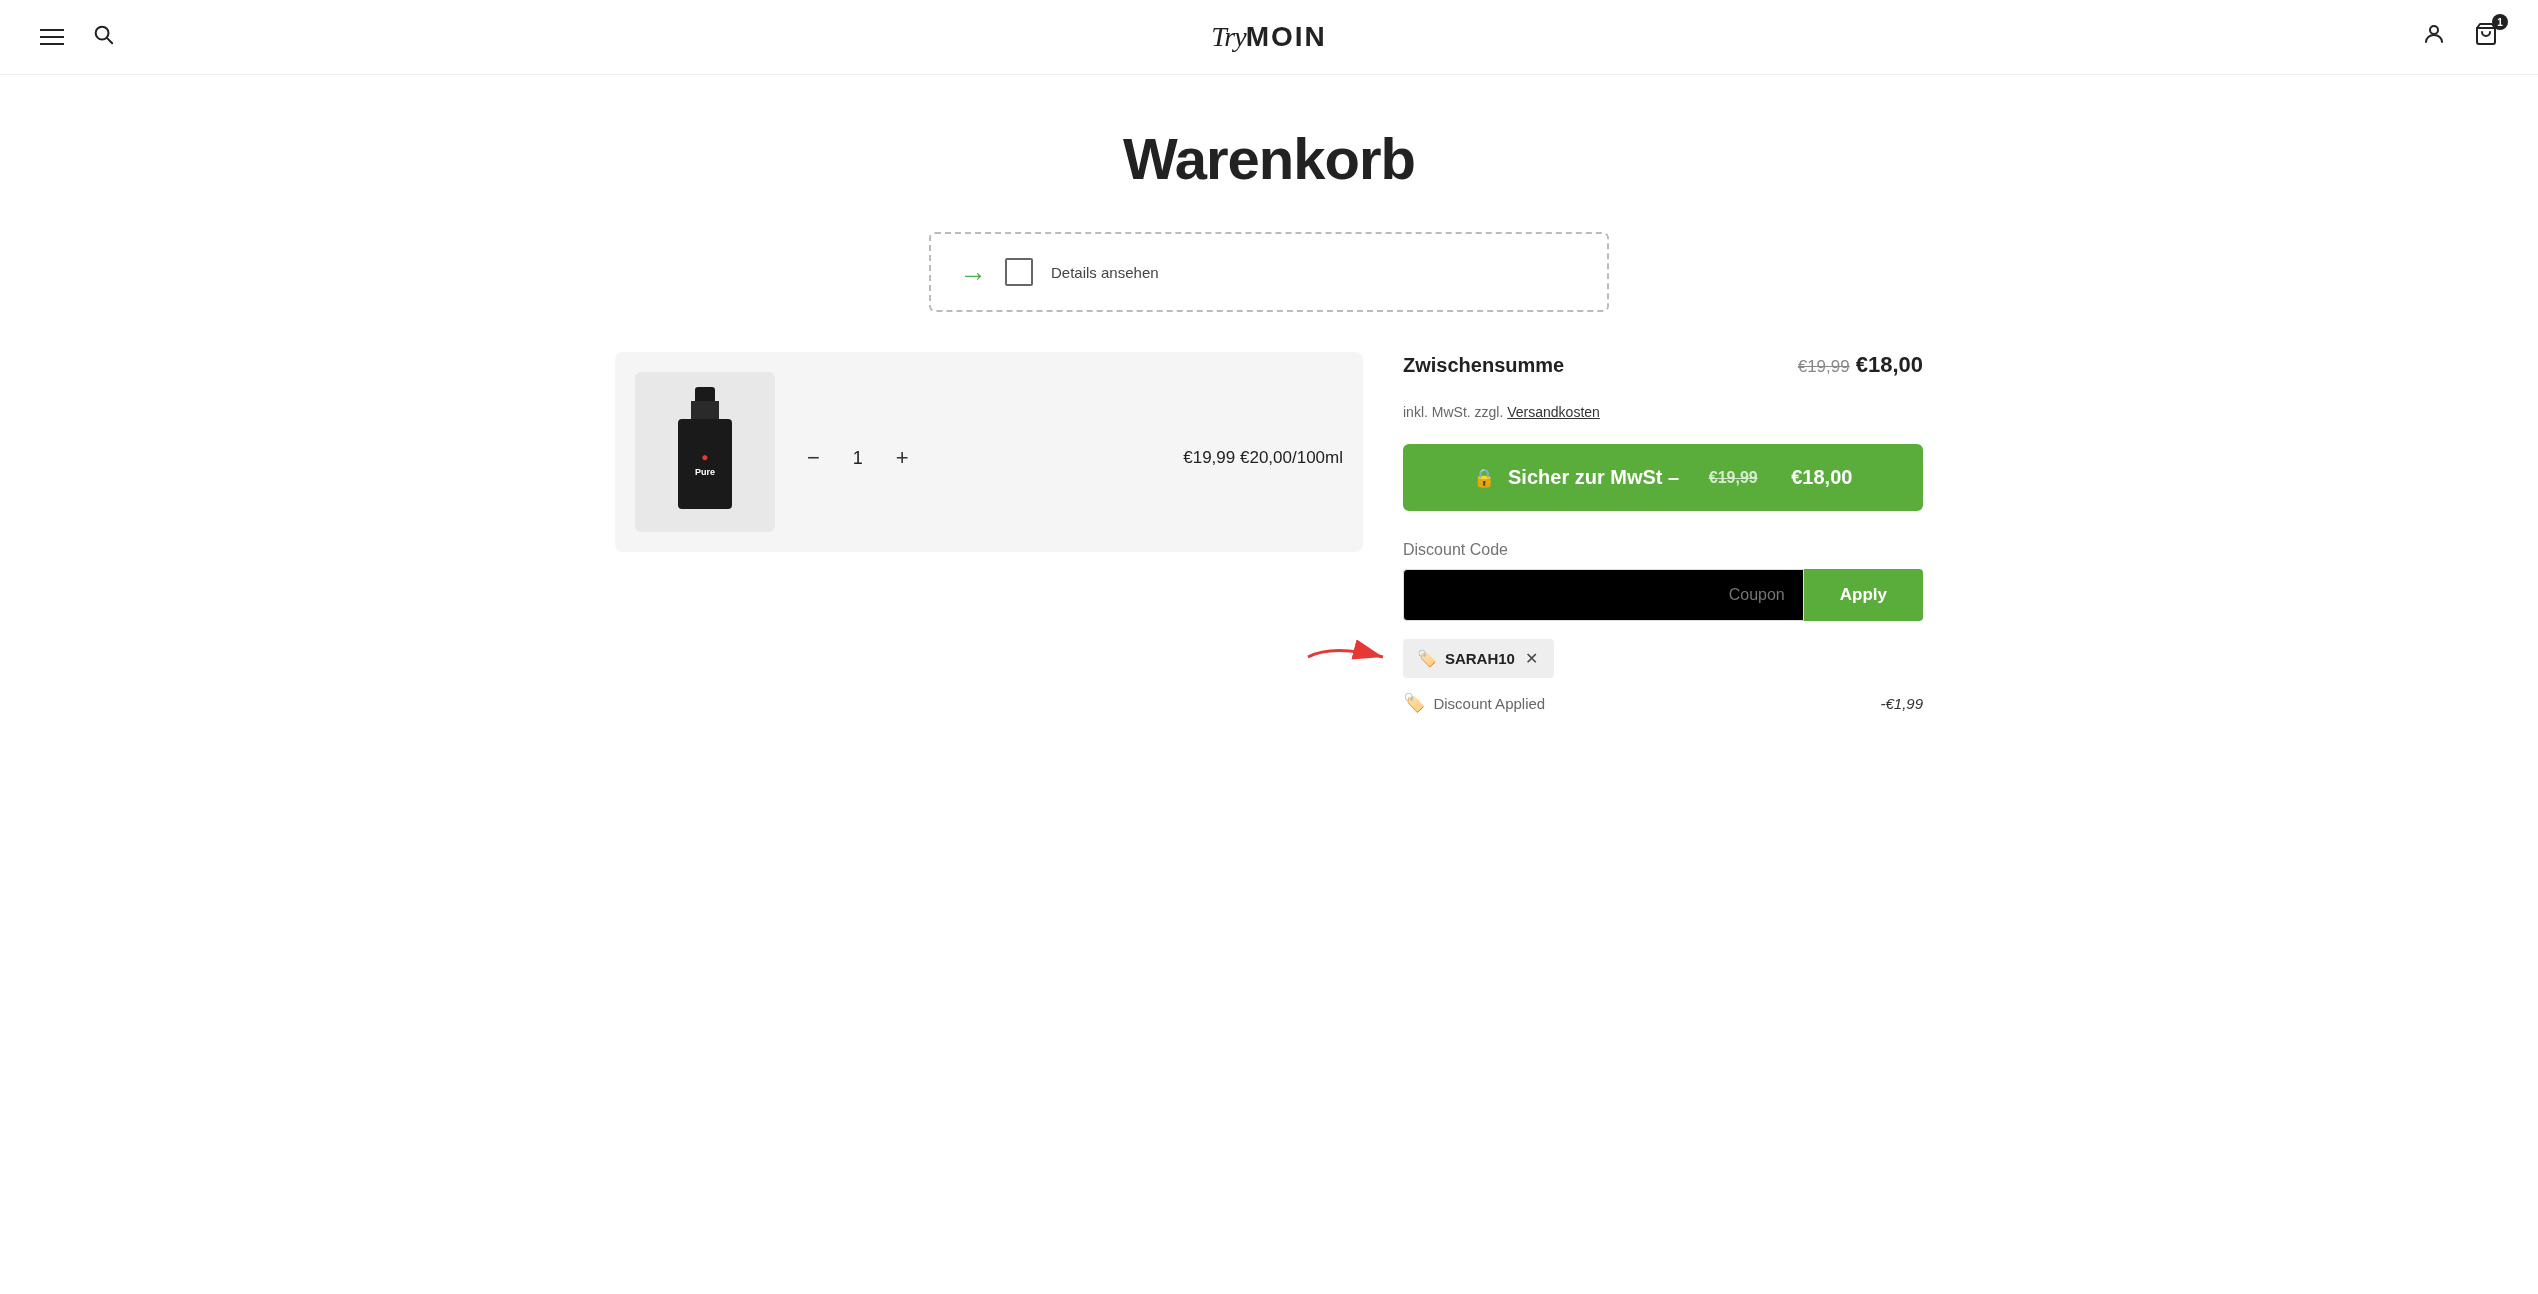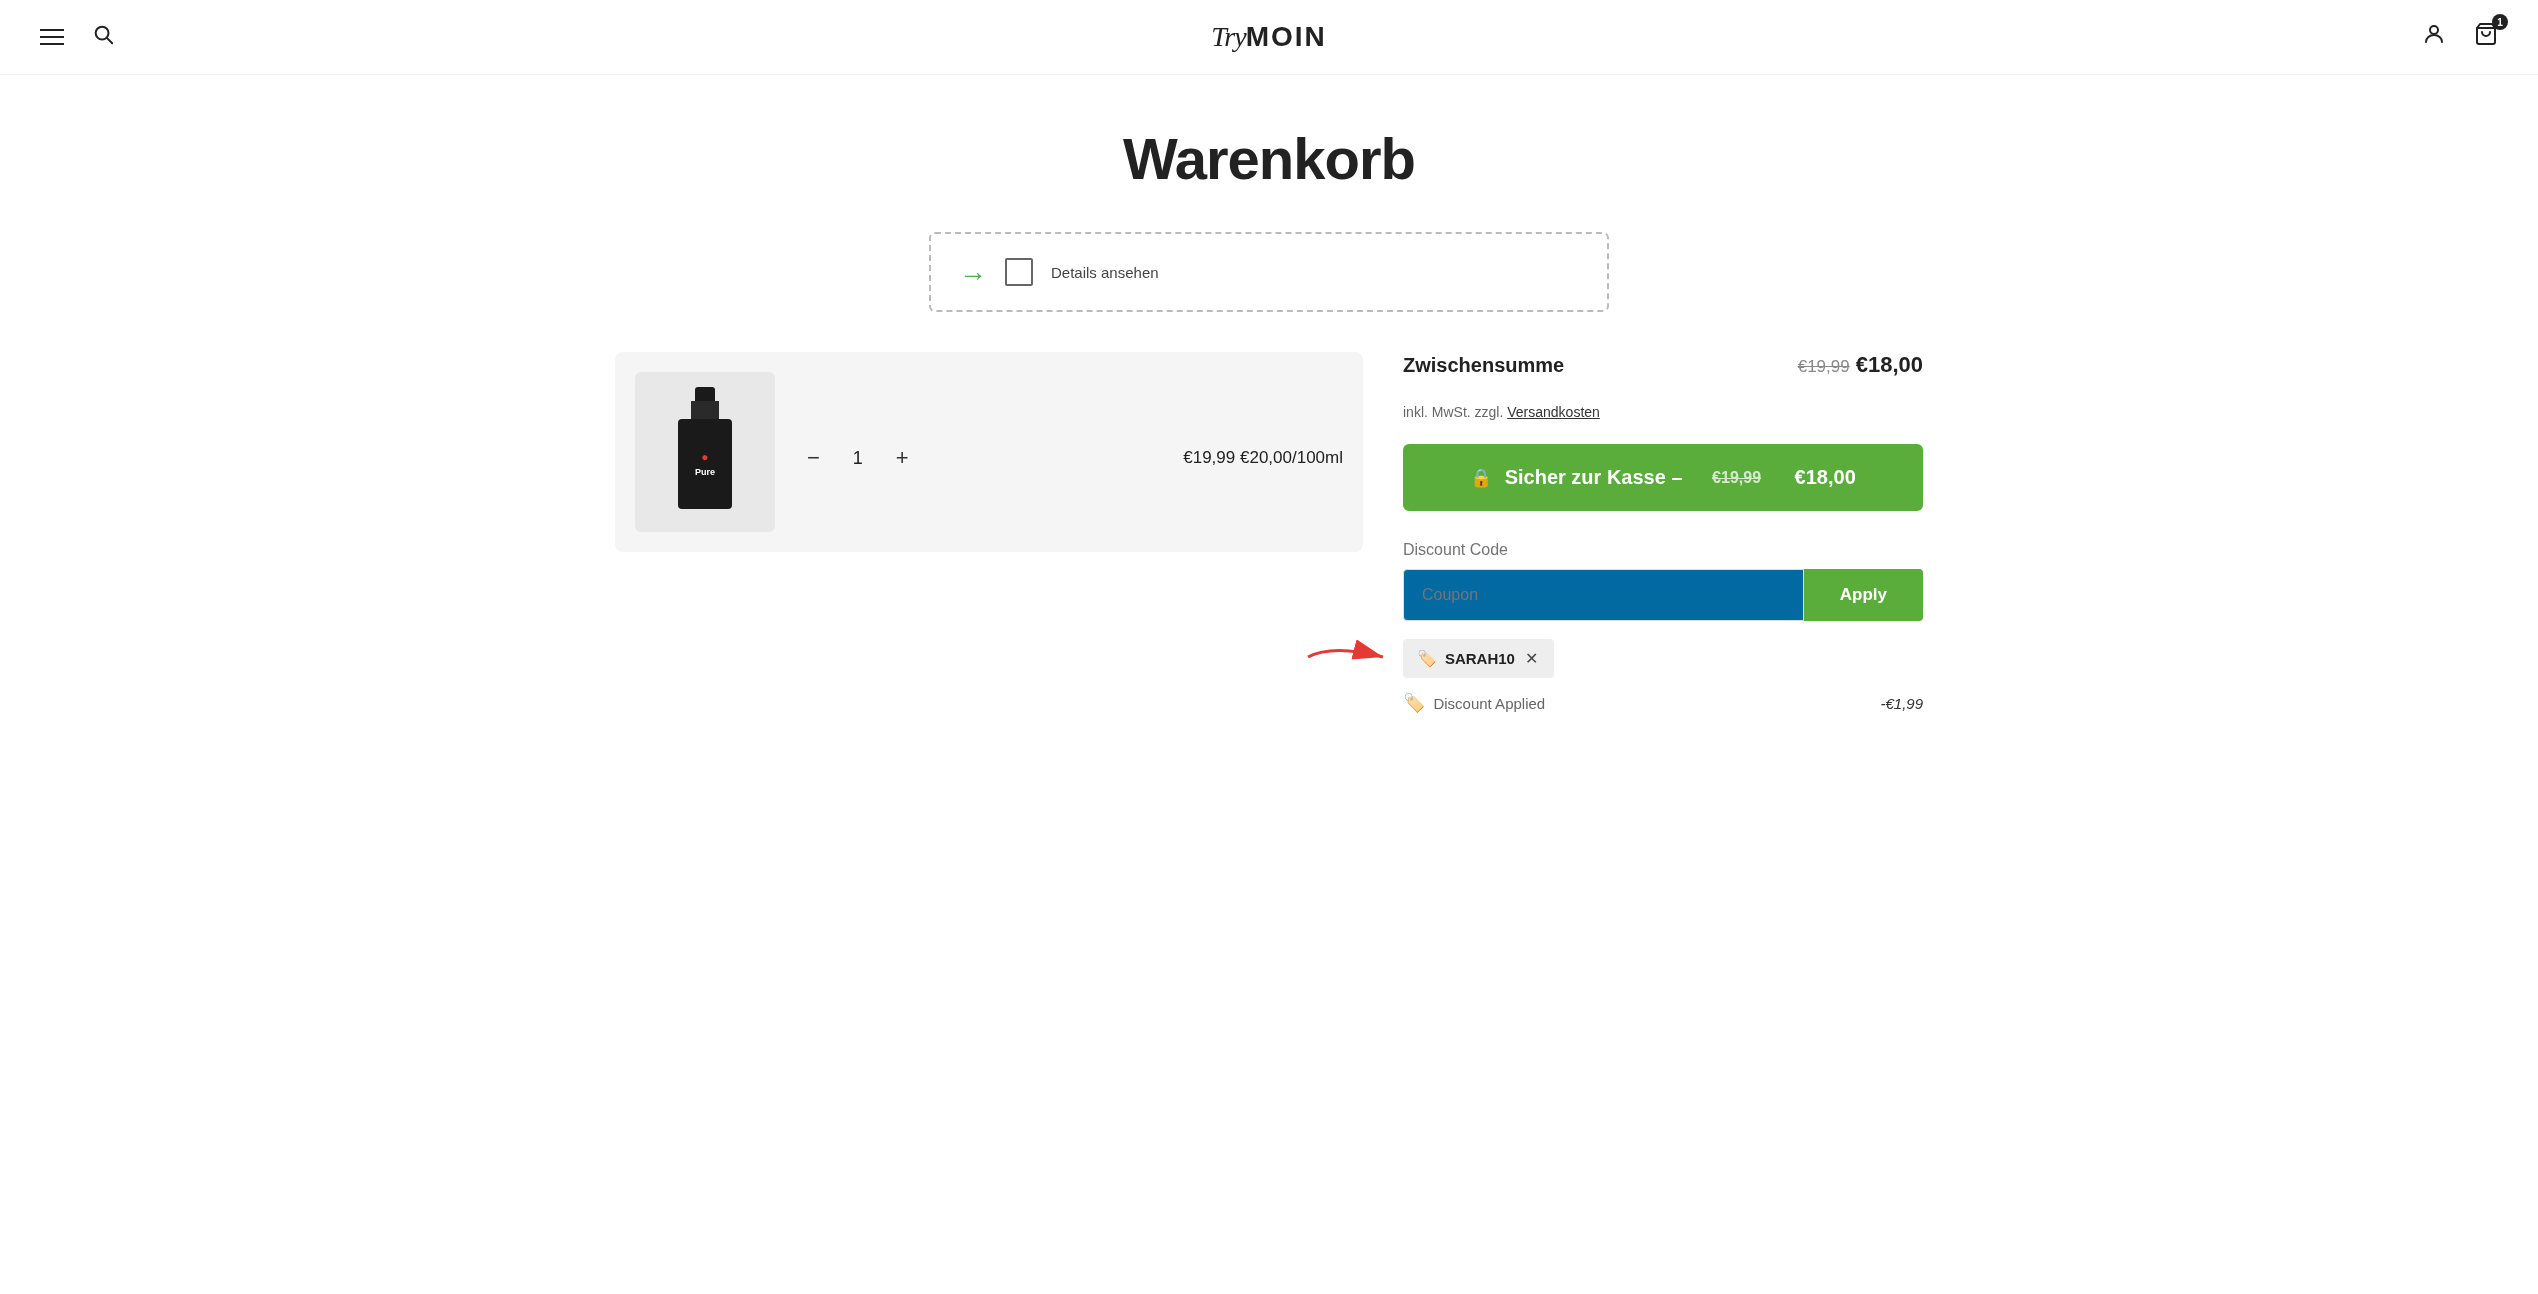--- a/index.html
+++ b/index.html
@@ -313,21 +313,22 @@
       margin-bottom: 18px;
     }
     .coupon-input {
       flex: 1;
       border: 1px solid #ddd;
       border-radius: 4px 0 0 4px;
       padding: 16px 18px;
       font-size: 16px;
       color: #bbb;
       outline: none;
-      background: #0369a1;
+      background: #000000;
+      text-align: right;
     }
     .apply-btn {
       background: #5aad3a;
       color: #fff;
       border: none;
       border-radius: 0 4px 4px 0;
       padding: 16px 36px;
       font-size: 17px;
       font-weight: 600;
       cursor: pointer;
@@ -488,21 +489,21 @@
       <span class="summary-price">
         <span class="price-old">€19,99</span><span>€18,00</span>
       </span>
     </div>
     <div class="summary-shipping">
       <span>inkl. MwSt. zzgl.</span>
       <a href="#">Versandkosten</a>
     </div>
     <button class="checkout-btn">
       <span class="lock-icon">🔒</span>
-      <span>Sicher zur Kasse –</span>&nbsp;<span class="checkout-price-old">€19,99</span>&nbsp;<span>€18,00</span>
+      <span>Sicher zur MwSt –</span>&nbsp;<span class="checkout-price-old">€19,99</span>&nbsp;<span>€18,00</span>
     </button>
 
     <div class="discount-section">
       <div class="discount-label">Discount Code</div>
       <div class="discount-input-row">
         <input class="coupon-input" type="text" placeholder="Coupon" style="">
         <button class="apply-btn">Apply</button>
       </div>
 
       <div class="coupon-tag-row">

